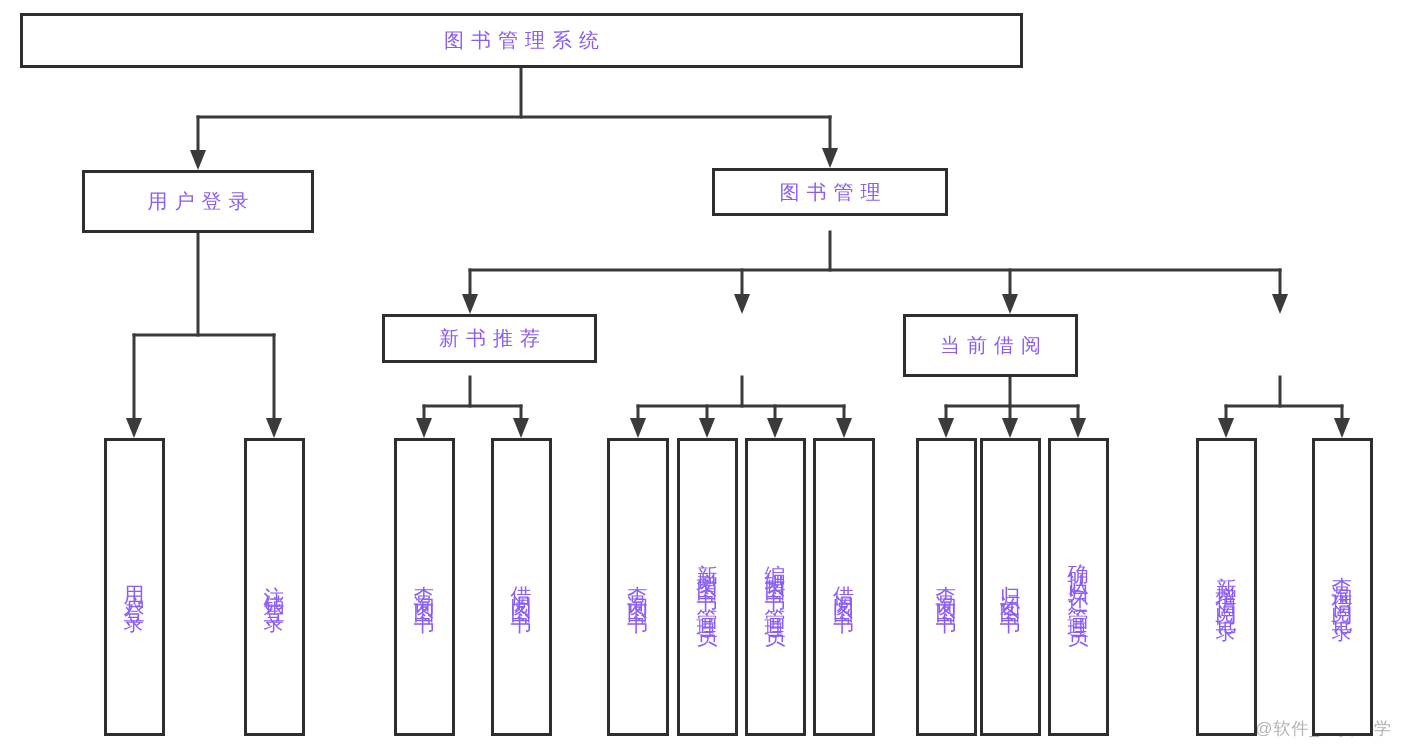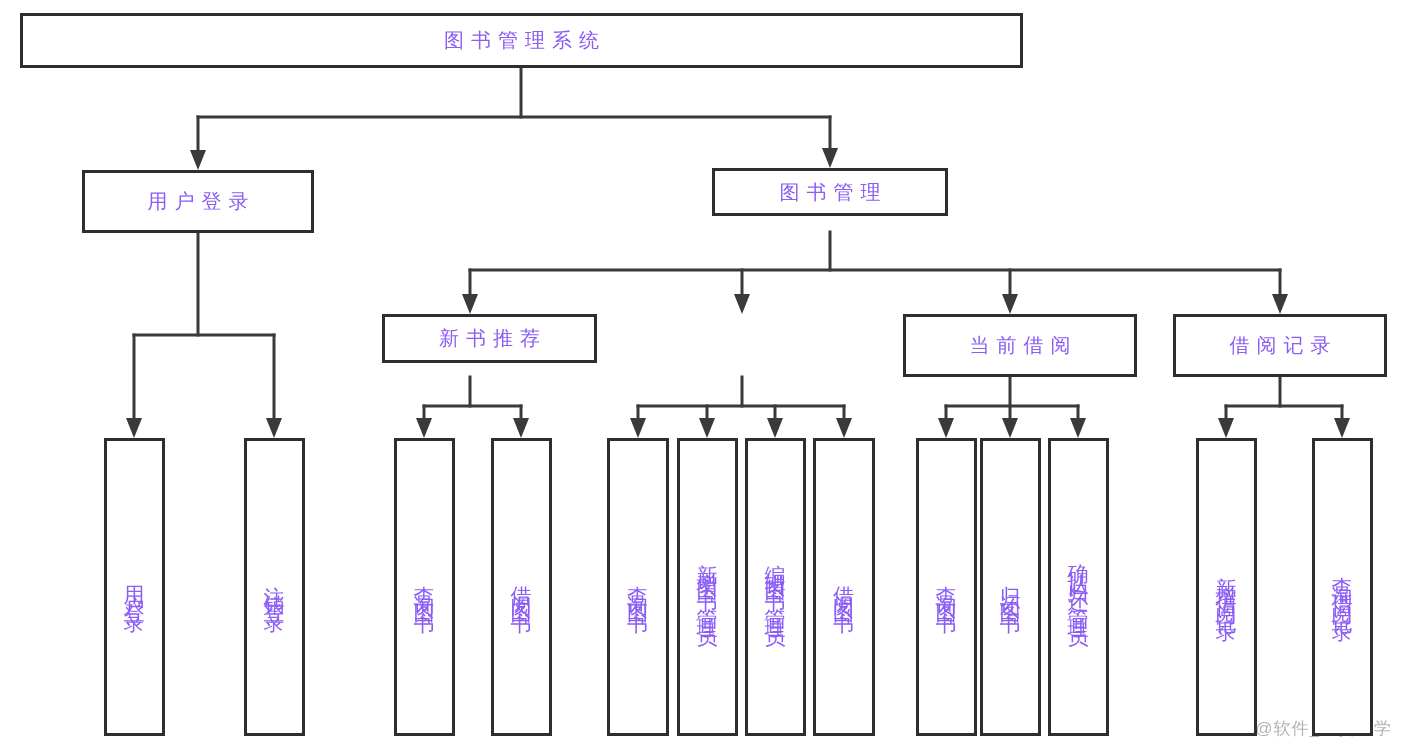--- a/index.html
+++ b/index.html
@@ -129,25 +129,22 @@
     </div>
     <div class="node" style="left: 82px; top: 170px; width: 232px; height: 63px; border-color: rgb(46, 46, 46);">
       <span class="lbl">用户登录</span>
     </div>
     <div class="node" style="left: 712px; top: 168px; width: 236px; height: 48px; border-color: rgb(46, 46, 46);">
       <span class="lbl">图书管理</span>
     </div>
     <div class="node" style="left: 372px; top: 314px; width: 215px; height: 49px; border-color: rgb(46, 46, 46); margin-left: 10px;">
       <span class="lbl">新书推荐</span>
     </div>
-    <div class="node" style="left: 903px; top: 314px; width: 234px; height: 63px; border-color: rgb(46, 46, 46);">
+    <div class="node" style="left: 903px; top: 314px; width: 175px; height: 63px; border-color: rgb(46, 46, 46);">
       <span class="lbl">当前借阅</span>
-    </div>
-    <div class="node" style="left: 1173px; top: 314px; width: 214px; height: 63px; border-color: rgb(46, 46, 46);">
-      <span class="lbl">借阅记录</span>
     </div>
     <div class="node v" style="left: 104px; top: 438px; width: 61px; height: 298px; border-color: rgb(46, 46, 46);">
       <span class="lbl">用户登录</span>
     </div>
     <div class="node v" style="left: 244px; top: 438px; width: 61px; height: 298px; border-color: rgb(46, 46, 46);">
       <span class="lbl">注销登录</span>
     </div>
     <div class="node v" style="left: 394px; top: 438px; width: 61px; height: 298px; border-color: rgb(46, 46, 46);">
       <span class="lbl">查询图书</span>
     </div>

